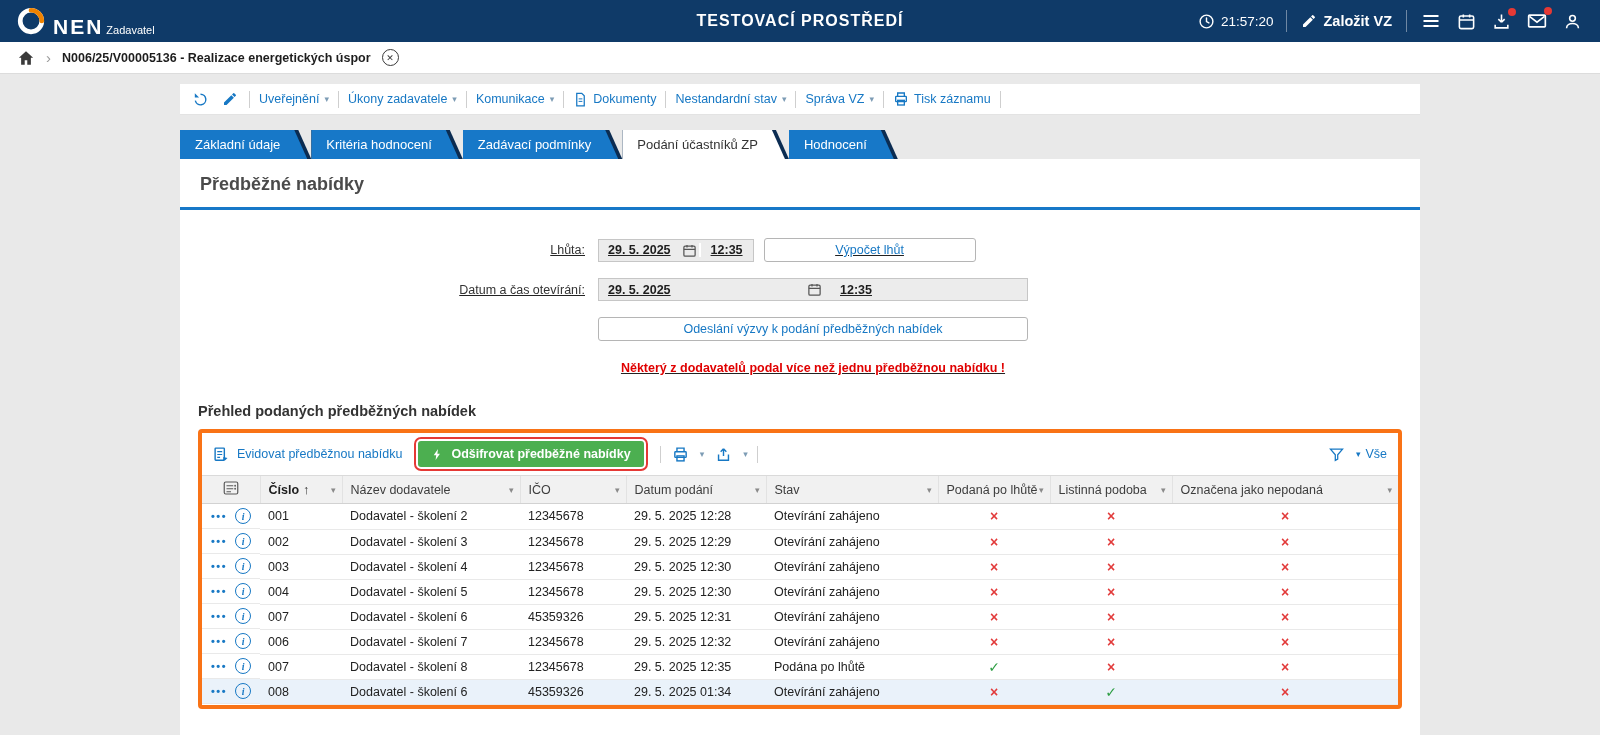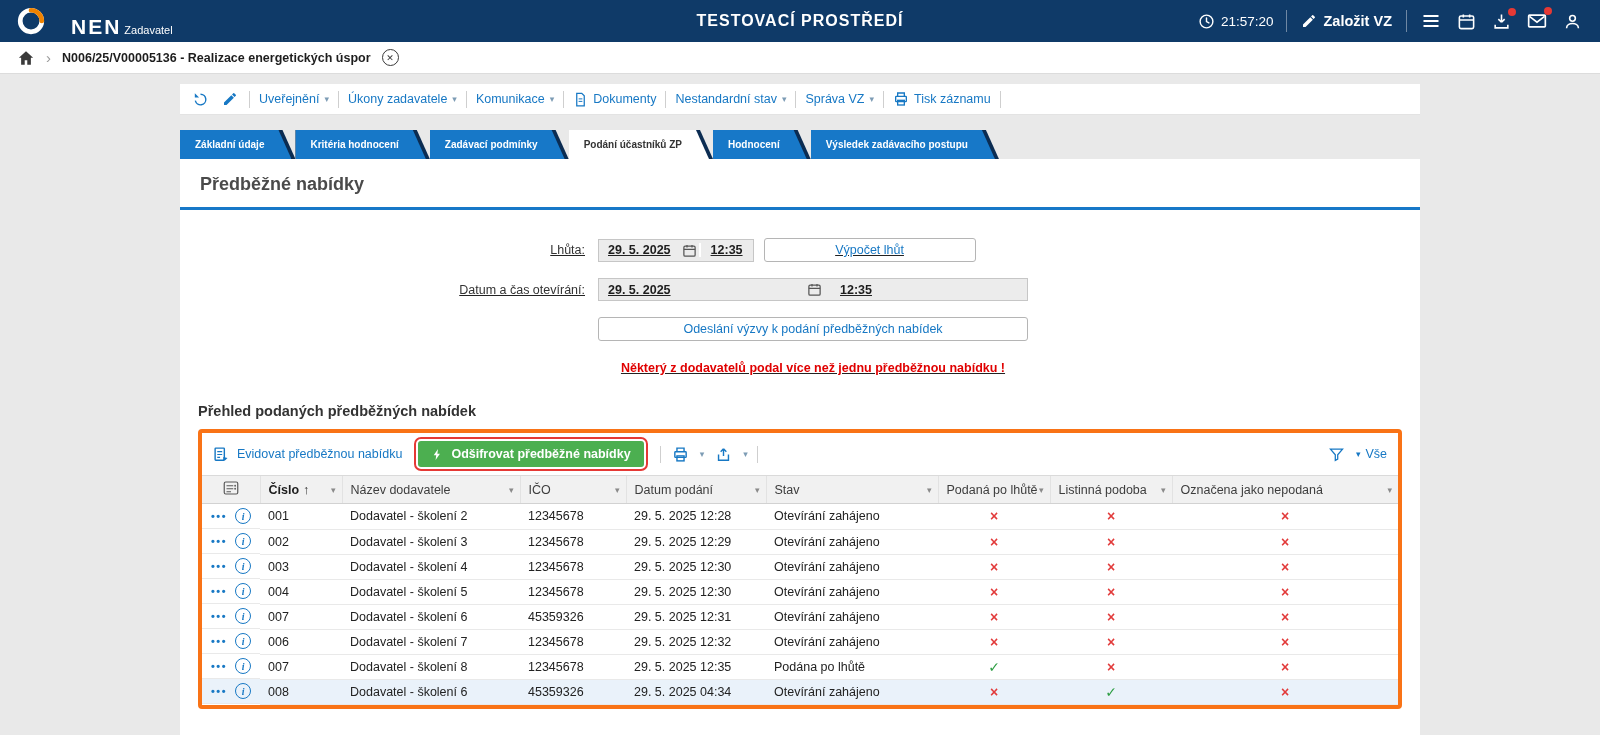--- a/index.html
+++ b/index.html
@@ -5,21 +5,21 @@
   * { box-sizing: border-box; margin: 0; padding: 0; }
   html,body { width:1600px; height:735px; overflow:hidden; }
   body {
     font-family: "Liberation Sans", "DejaVu Sans", sans-serif;
     background:#e9e9e9; color:#222; font-size:12.5px;
   }
   svg { display:block; }
 
   
   .topbar { position:relative; height:42px; background:#0f3a68; display:flex; align-items:center; padding:0 16px; color:#fff; }
-  .tb-brand { display:flex; align-items:flex-end; gap:25px; cursor:pointer; }
+  .tb-brand { display:flex; align-items:flex-end; gap:7px; cursor:pointer; }
   .logo-circle { width:30px; height:30px; margin-bottom:1px; }
   .brand-text { display:flex; align-items:flex-end; gap:3px; }
   .brand-main { font-size:21px; font-weight:700; letter-spacing:2px; line-height:1; }
   .brand-sub { font-size:11px; margin-bottom:1px; }
   .tb-title { position:absolute; left:50%; top:50%; transform:translate(-50%,-50%);
               font-size:16px; font-weight:700; letter-spacing:1px; white-space:nowrap; }
   .tb-actions { margin-left:auto; display:flex; align-items:center; gap:12px; }
   .tb-clock { display:flex; align-items:center; gap:6px; font-size:13.5px;justify-content:space-between; }
   .tb-sep { width:1px; height:22px; background:rgba(255,255,255,.4); }
   .tb-btn { background:none; border:none; color:#fff; cursor:pointer; display:flex; align-items:center; gap:7px;
@@ -43,21 +43,21 @@
   .icon-btn { background:none; border:none; color:#1778c4; cursor:pointer; display:flex; align-items:center; padding:2px; }
   .v-sep { width:1px; height:17px; background:#cfcfcf; flex:0 0 auto; }
   .tb-link { color:#1778c4; text-decoration:none; font-size:12.5px; display:flex; align-items:center; gap:5px; cursor:pointer; white-space:nowrap; }
   .caret { font-size:9px; color:#7d9cb5; line-height:1; }
 
   
   .tabs-row { margin-top:15px; display:flex; height:29px; }
   .tab { clip-path: polygon(0 0, calc(100% - 13px) 0, 100% 100%, 0 100%); background:#0b2c52; cursor:pointer; flex:0 0 auto; }
   .tab .lbl { display:block; height:100%; line-height:29px; padding:0 27px 8px 15px; margin-right:4px;
               clip-path: polygon(0 0, calc(100% - 13px) 0, 100% 100%, 0 100%);
-              background:#1778c8; color:#fff; font-weight:700; font-size:10px; white-space:nowrap; }
+              background:#1778c8; color:#fff; font-weight:400; font-size:13px; white-space:nowrap; }
   .tab.active .lbl { background:#fff; color:#333; }
 
   
   .main-panel { background:#fff; padding:15px 18px 28px; min-height:545px; }
   .section-title { font-size:18px; font-weight:700; color:#4a4a4a; margin-left:2px; }
   .heading-underline { height:3px; background:#1778c8; margin:12px -18px 0; }
 
   .form-area { margin-top:28px;text-decoration:underline; }
   .form-row { display:flex; align-items:center; margin-bottom:16px; }
   .form-label { width:400px; text-align:right; padding-right:13px; color:#333; }
@@ -267,23 +267,20 @@
       <span class="lbl">Kritéria hodnocení</span>
     </div>
   <div class="tab">
       <span class="lbl">Zadávací podmínky</span>
     </div>
   <div class="tab active">
       <span class="lbl">Podání účastníků ZP</span>
     </div>
   <div class="tab">
       <span class="lbl">Hodnocení</span>
-    </div>
-  <div class="tab">
-      <span class="lbl">Výsledek zadávacího postupu</span>
     </div>
 </div>
 
 <div class="content-col main-panel">
   <h1 class="section-title">Předběžné nabídky</h1>
   <div class="heading-underline"></div>
 
   <div class="form-area">
     <div class="form-row">
       <span class="form-label">Lhůta:</span>
@@ -517,21 +514,21 @@
             <td class="c-flag"><span class="mark-no">×</span></td>
           </tr>
           <tr class="hl">
             <td class="c-actions">
               <span class="dots">•••</span>
               <span class="info-i">i</span>
             </td>
             <td>008</td>
             <td>Dodavatel - školení 6</td>
             <td>45359326</td>
-            <td>29. 5. 2025 04:34</td>
+            <td>29. 5. 2025 01:34</td>
             <td>Otevírání zahájeno</td>
             <td class="c-flag"><span class="mark-no">×</span></td>
             <td class="c-flag"><span class="mark-yes">✓</span></td>
             <td class="c-flag"><span class="mark-no">×</span></td>
           </tr>
         </tbody>
     </table>
   </div>
 </div>
 

